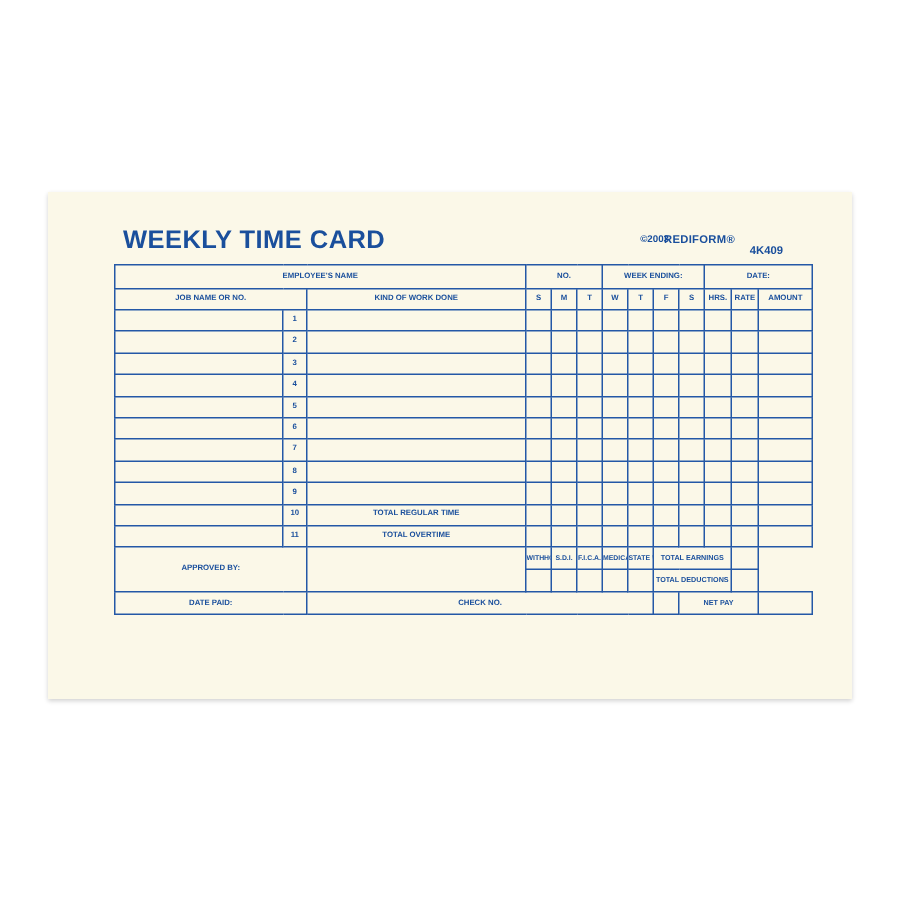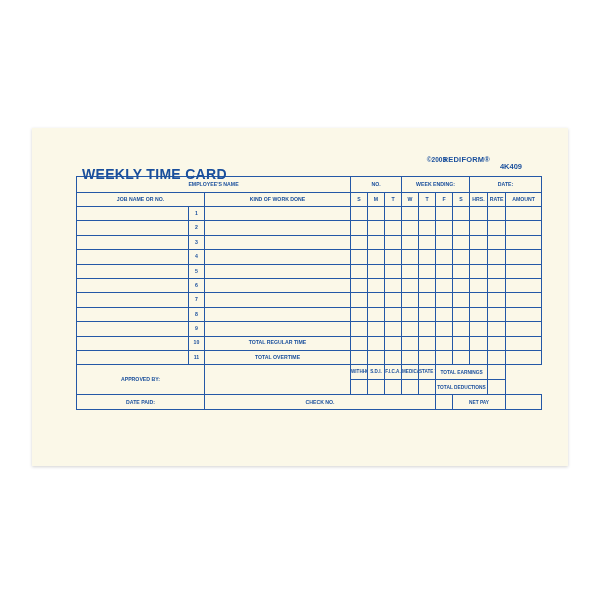--- a/index.html
+++ b/index.html
@@ -38,22 +38,22 @@
   }
 
   
   .title-row {
     position: relative;
     height: 26px;
   }
   .card-title {
     position: absolute;
     left: 6px;
-    top: 16px;
-    font-size: 14px;
+    top: 0;
+    font-size: 17px;
     font-weight: bold;
     letter-spacing: 0.3px;
     color: #1a4f9c;
   }
   .copyright {
     position: absolute;
     right: 78px;
     top: 6px;
     font-size: 6.5px;
     font-weight: bold;

